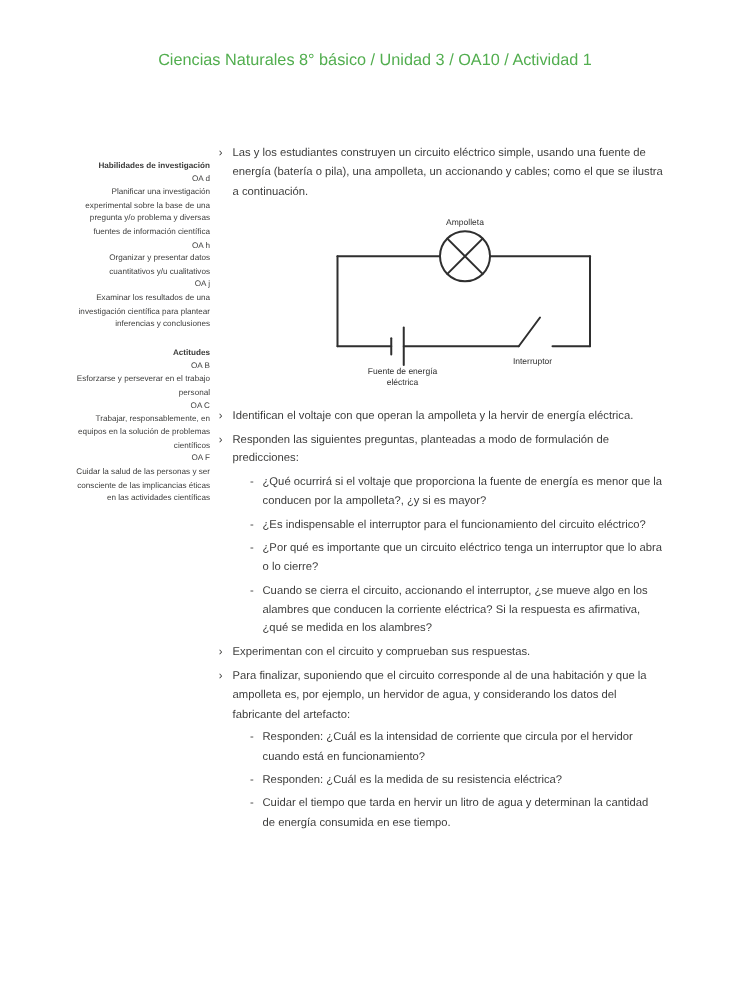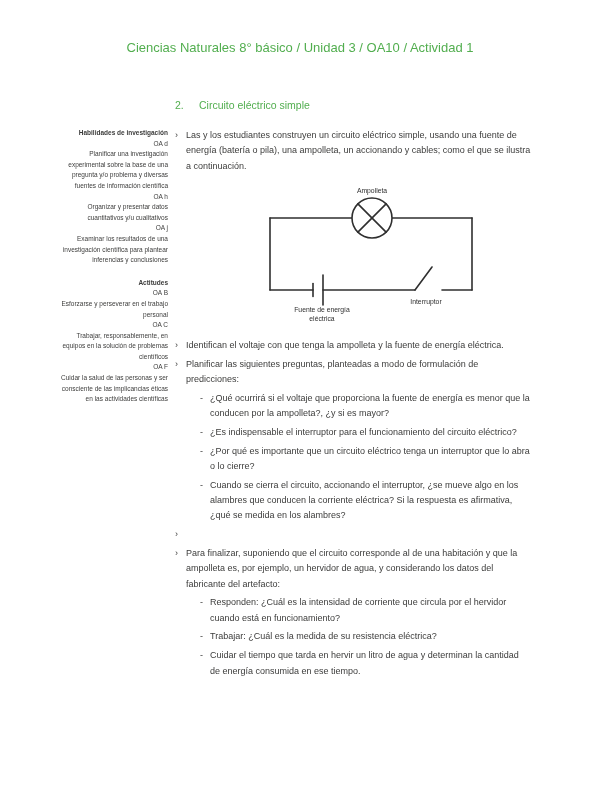--- a/index.html
+++ b/index.html
@@ -62,23 +62,20 @@
       <div class="sb-text">Esforzarse y perseverar en el trabajo personal</div>
       <div class="sb-code">OA C</div>
       <div class="sb-text">Trabajar, responsablemente, en equipos en la solución de problemas científicos</div>
       <div class="sb-code">OA F</div>
       <div class="sb-text">Cuidar la salud de las personas y ser consciente de las implicancias éticas en las actividades científicas</div>
     </div>
   </aside>
 
   <main class="content">
 
-    <div class="section-heading">
-      <span class="sec-num">2.</span><span class="sec-title">Circuito eléctrico simple</span>
-    </div>
 
     <div class="bullet level-1 mt-first">
       <span class="marker">›</span>
       <span class="btext">Las y los estudiantes construyen un circuito eléctrico simple, usando una fuente de energía (batería o pila), una ampolleta, un accionando y cables; como el que se ilustra a continuación.</span>
     </div>
 
     <figure class="circuit" style="margin-top:9px;margin-bottom:0;">
       <svg width="280" height="142" viewBox="0 0 280 142">
         <text class="dlabel" x="142" y="10" text-anchor="middle">Ampolleta</text>
 
@@ -100,26 +97,26 @@
         <line class="dline" x1="212" y1="107" x2="242" y2="107"></line>
 
         <text class="dlabel" x="92" y="129" text-anchor="middle">Fuente de energía</text>
         <text class="dlabel" x="92" y="138" text-anchor="middle">eléctrica</text>
         <text class="dlabel" x="196" y="121" text-anchor="middle">Interruptor</text>
       </svg>
     </figure>
 
     <div class="bullet level-1 mt-after-fig">
       <span class="marker">›</span>
-      <span class="btext">Identifican el voltaje con que tenga la ampolleta y la fuente de energía eléctrica.</span>
+      <span class="btext">Identifican el voltaje con que operan la ampolleta y la hervir de energía eléctrica.</span>
     </div>
 
     <div class="bullet level-1">
       <span class="marker">›</span>
-      <span class="btext">Planificar las siguientes preguntas, planteadas a modo de formulación de predicciones:</span>
+      <span class="btext">Responden las siguientes preguntas, planteadas a modo de formulación de predicciones:</span>
     </div>
 
     <div class="bullet level-2">
       <span class="marker">-</span>
       <span class="btext">¿Qué ocurrirá si el voltaje que proporciona la fuente de energía es menor que la conducen por la ampolleta?, ¿y si es mayor?</span>
     </div>
 
     <div class="bullet level-2">
       <span class="marker">-</span>
       <span class="btext">¿Es indispensable el interruptor para el funcionamiento del circuito eléctrico?</span>
@@ -130,35 +127,36 @@
       <span class="btext">¿Por qué es importante que un circuito eléctrico tenga un interruptor que lo abra o lo cierre?</span>
     </div>
 
     <div class="bullet level-2">
       <span class="marker">-</span>
       <span class="btext">Cuando se cierra el circuito, accionando el interruptor, ¿se mueve algo en los alambres que conducen la corriente eléctrica? Si la respuesta es afirmativa, ¿qué se medida en los alambres?</span>
     </div>
 
     <div class="bullet level-1">
       <span class="marker">›</span>
+      <span class="btext">Experimentan con el circuito y comprueban sus respuestas.</span>
     </div>
 
     <div class="bullet level-1">
       <span class="marker">›</span>
       <span class="btext">Para finalizar, suponiendo que el circuito corresponde al de una habitación y que la ampolleta es, por ejemplo, un hervidor de agua, y considerando los datos del fabricante del artefacto:</span>
     </div>
 
     <div class="bullet level-2">
       <span class="marker">-</span>
       <span class="btext">Responden: ¿Cuál es la intensidad de corriente que circula por el hervidor cuando está en funcionamiento?</span>
     </div>
 
     <div class="bullet level-2">
       <span class="marker">-</span>
-      <span class="btext">Trabajar: ¿Cuál es la medida de su resistencia eléctrica?</span>
+      <span class="btext">Responden: ¿Cuál es la medida de su resistencia eléctrica?</span>
     </div>
 
     <div class="bullet level-2">
       <span class="marker">-</span>
       <span class="btext">Cuidar el tiempo que tarda en hervir un litro de agua y determinan la cantidad de energía consumida en ese tiempo.</span>
     </div>
 
   </main>
 </div>
 

